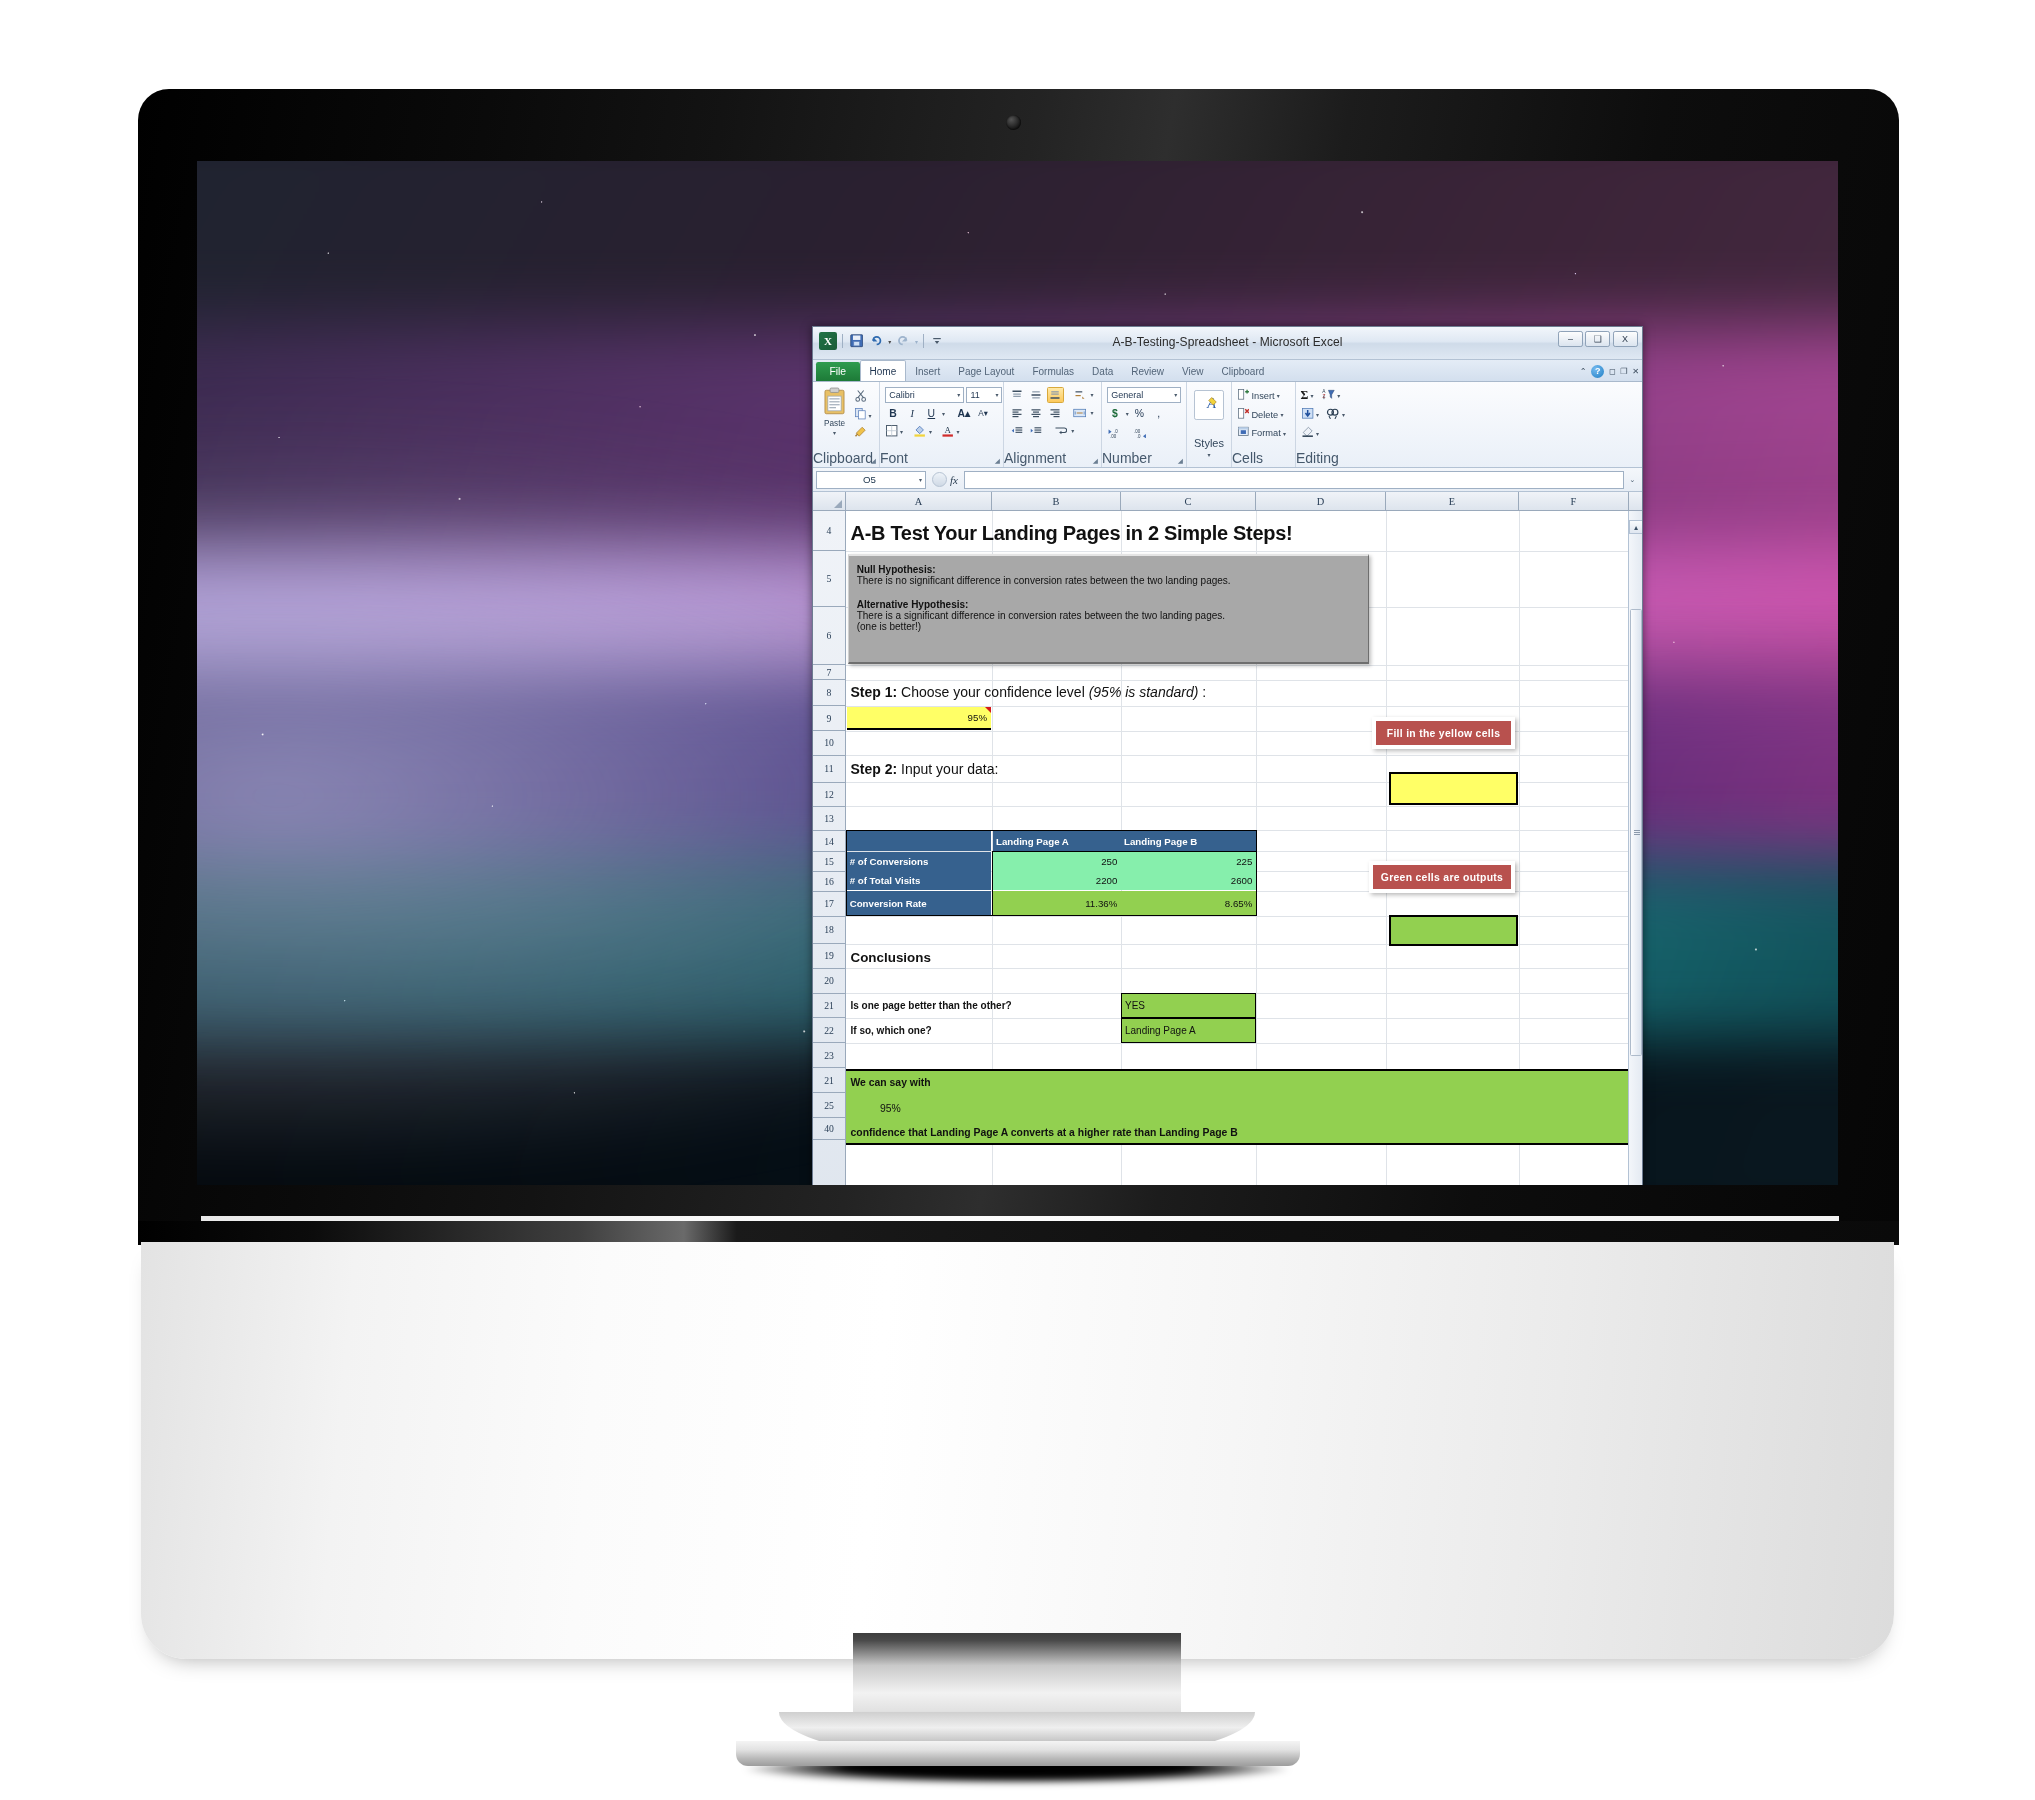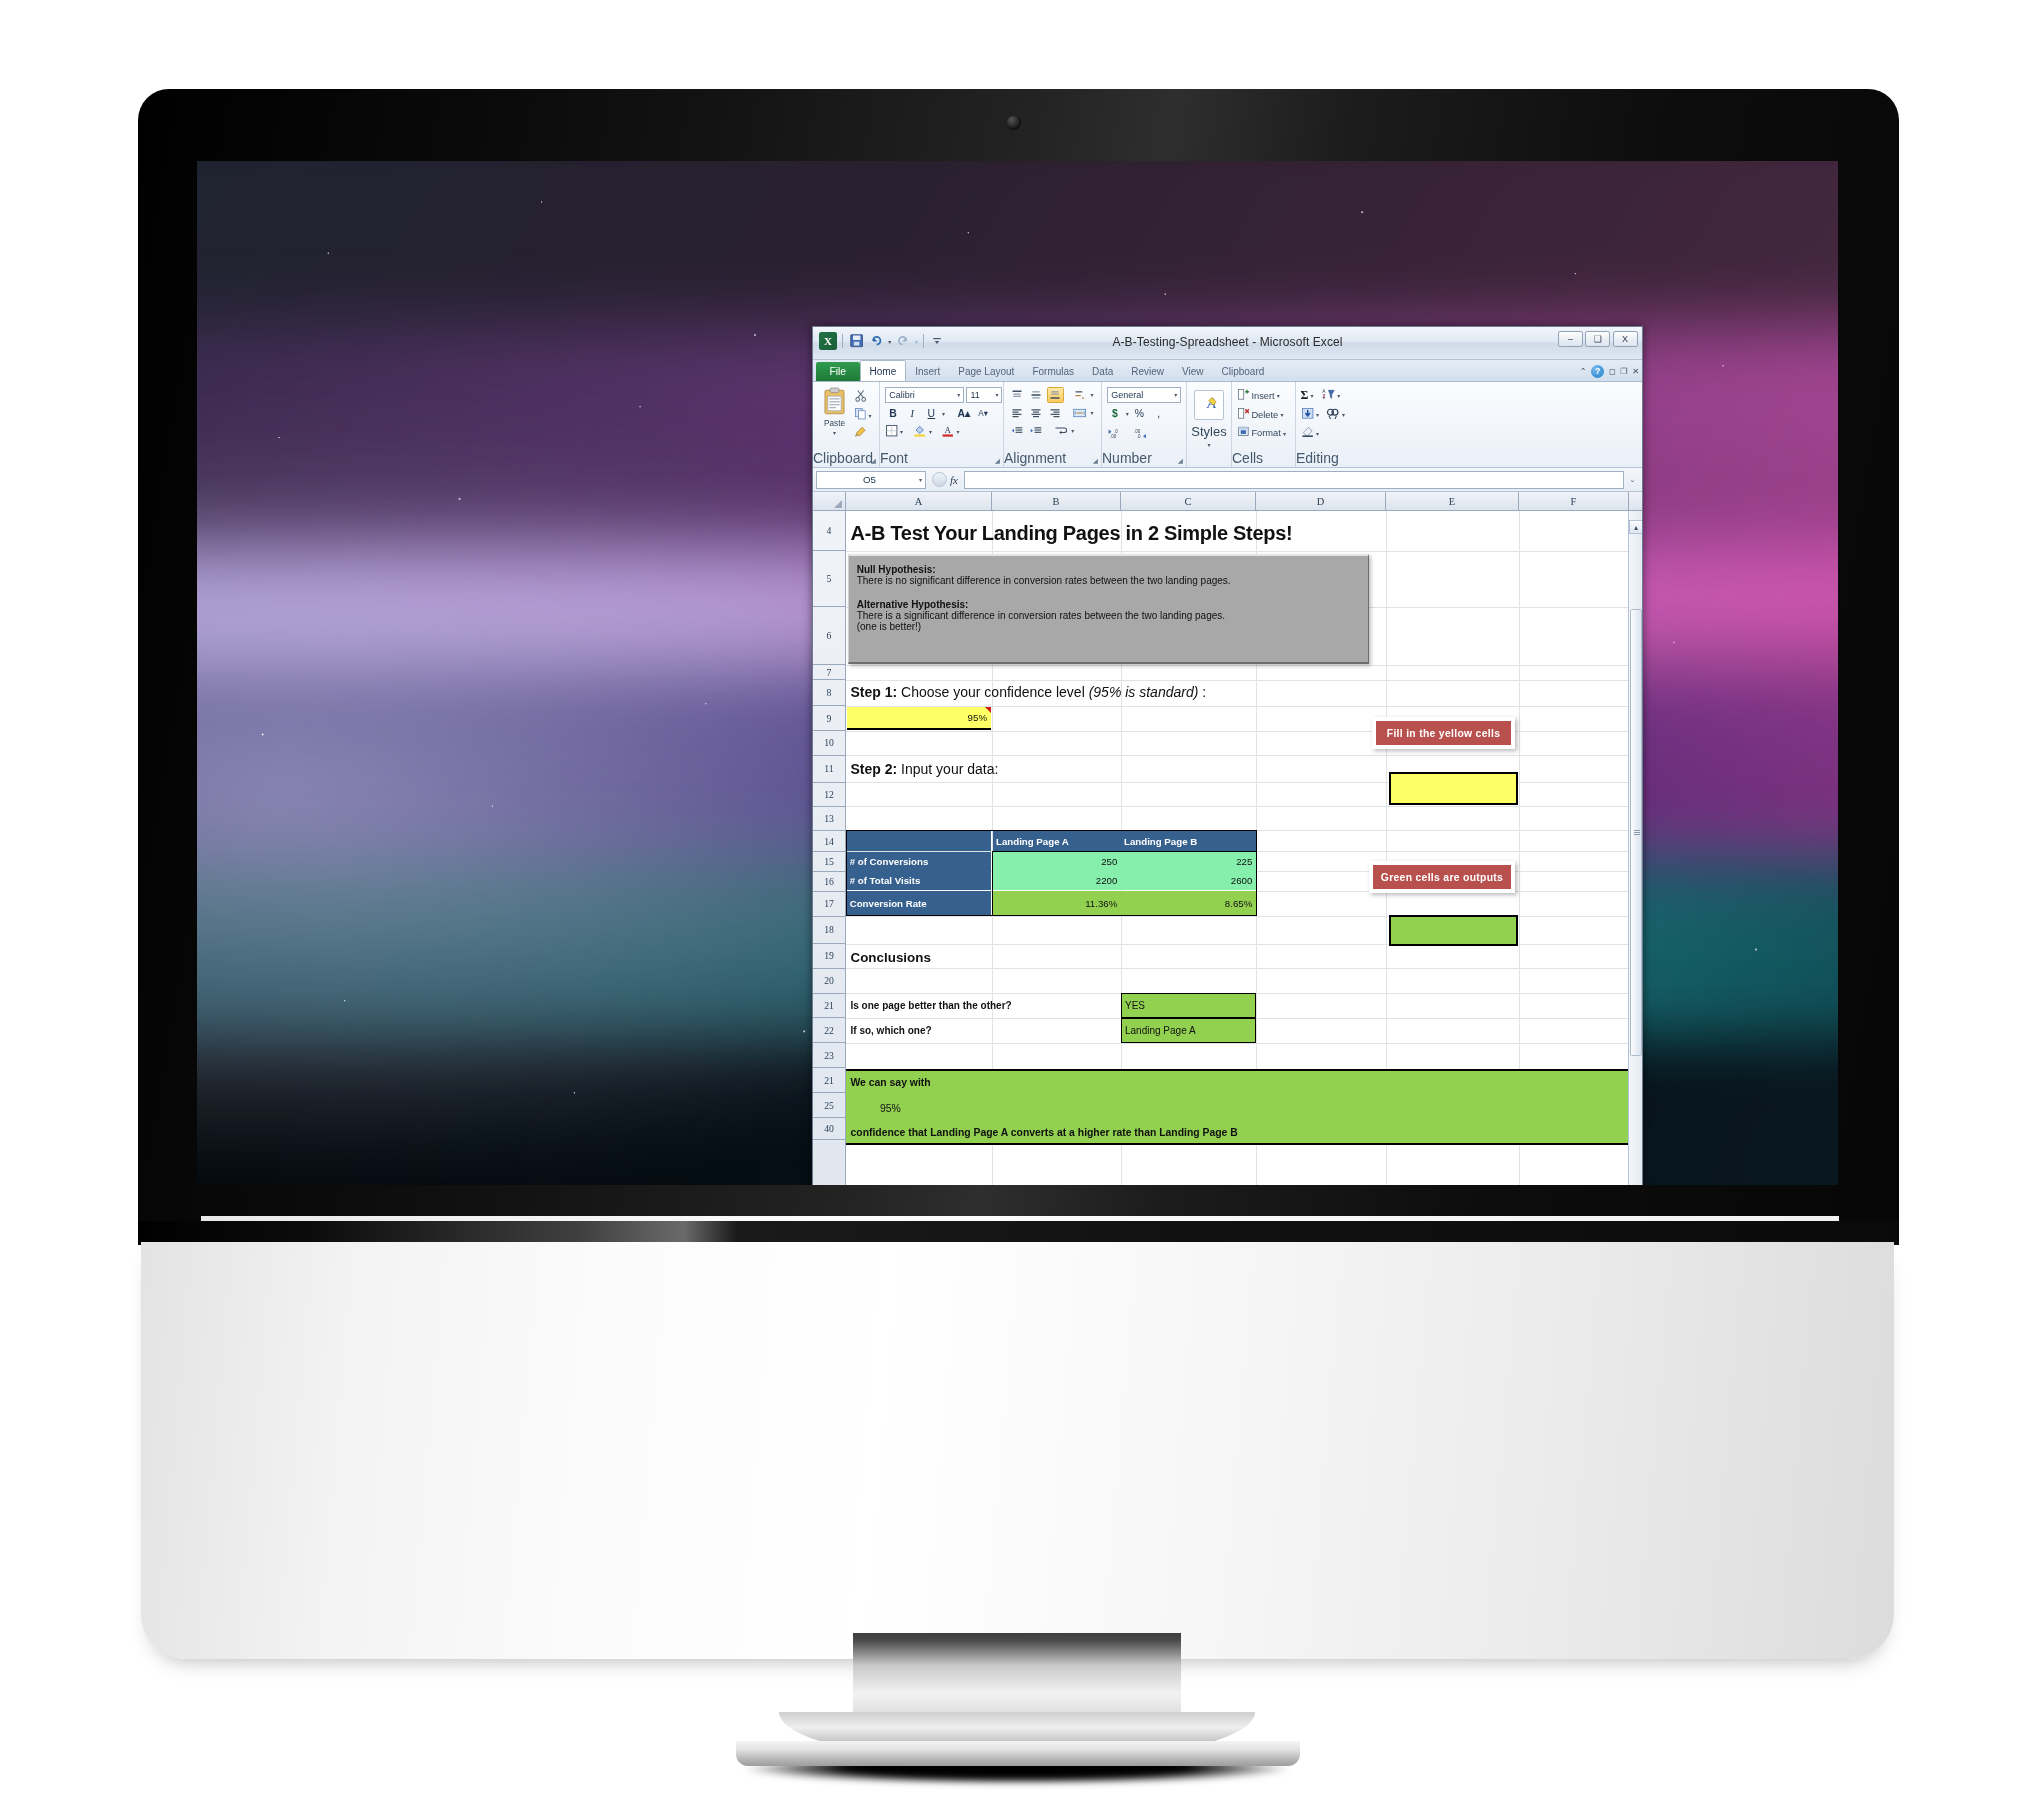--- a/index.html
+++ b/index.html
@@ -638,21 +638,21 @@
         <div class="rgroup" style="width:45px;align-items:center">
           <div class="gbody" style="flex-direction:column;align-items:center;padding-top:4.5px">
             <div style="width:30px;height:30px;border:0.7px solid #b6c3d3;border-radius:2.2px;background:#fff;display:flex;align-items:center;justify-content:center">
               <span>
                 <svg width="21" height="21" viewBox="0 0 28 28">
                     <text x="11" y="20" font-size="19" fill="#2f5fa8" font-family="serif" font-style="italic">A</text>
                     <path d="M17 6 L23 12 L19 16 L13 10 Z" fill="#f2d43c" stroke="#b08a2a"></path>
                   </svg>
               </span>
             </div>
-            <div style="font-size:13px;color:#33475c;margin-top:2px">Styles</div>
+            <div style="font-size:11px;color:#33475c;margin-top:15px">Styles</div>
             <div class="cr">▾</div>
           </div>
         </div>
 
         <div class="rgroup" style="width:64px">
           <div class="gbody" style="flex-direction:column;gap:3px;padding-top:3px">
             <div class="rowi">
               <span>
                 <svg width="12.7" height="12.7" viewBox="0 0 17 17">
                     <rect x="2" y="2" width="7" height="13" fill="#fff" stroke="#5a6b7d"></rect>

